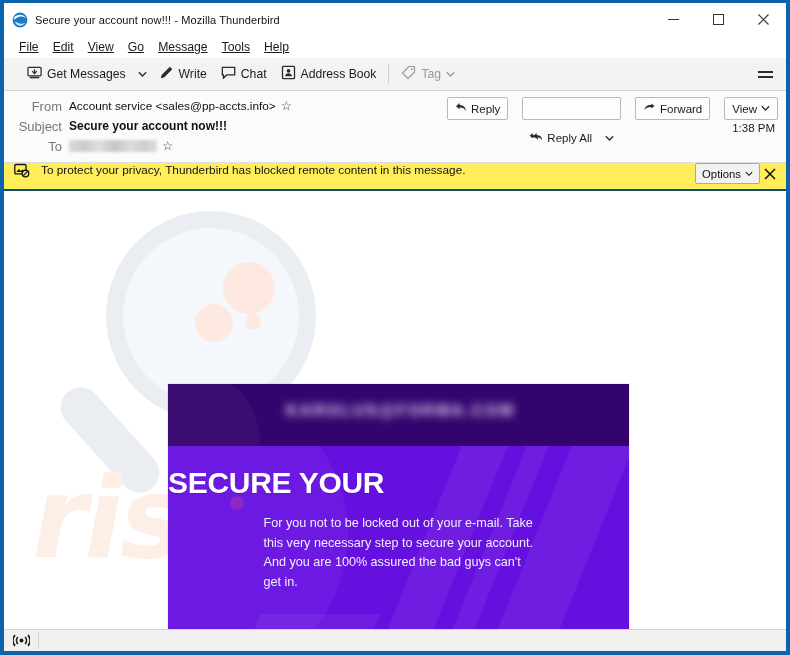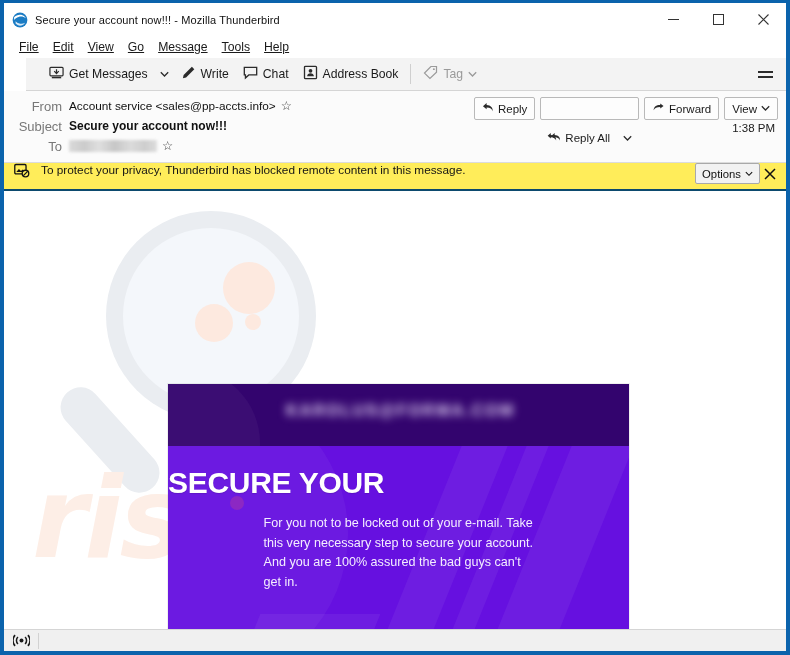--- a/index.html
+++ b/index.html
@@ -84,21 +84,20 @@
 
   
   #toolbar {
     height: 32px;
     background: #f3f3f3;
     border-bottom: 1px solid #d5d5d5;
     display: flex;
     align-items: center;
     padding-left: 16px;
     position: relative;
-    margin-left: 22px;
   }
   .tb-btn {
     display: flex;
     align-items: center;
     gap: 5px;
     height: 26px;
     padding: 0 7px;
     border-radius: 2px;
     font-size: 12.2px;
     color: #1a1a1a;
@@ -173,21 +172,21 @@
     background: linear-gradient(90deg,#d8d8d8 0%,#c9c9c9 18%,#dedede 34%,#c4c4c4 52%,#dadada 70%,#cbcbcb 86%,#dcdcdc 100%);
     filter: blur(1.6px);
     opacity: .95;
   }
   #hdr-actions {
     position: absolute;
     right: 8px;
     top: 6px;
     display: flex;
     align-items: stretch;
-    gap: 5px;
+    gap: 14px;
   }
   .act-btn {
     display: flex;
     align-items: center;
     gap: 4px;
     height: 21px;
     padding: 0 7px;
     font-size: 11.5px;
     color: #1a1a1a;
     background: #fdfdfd;

